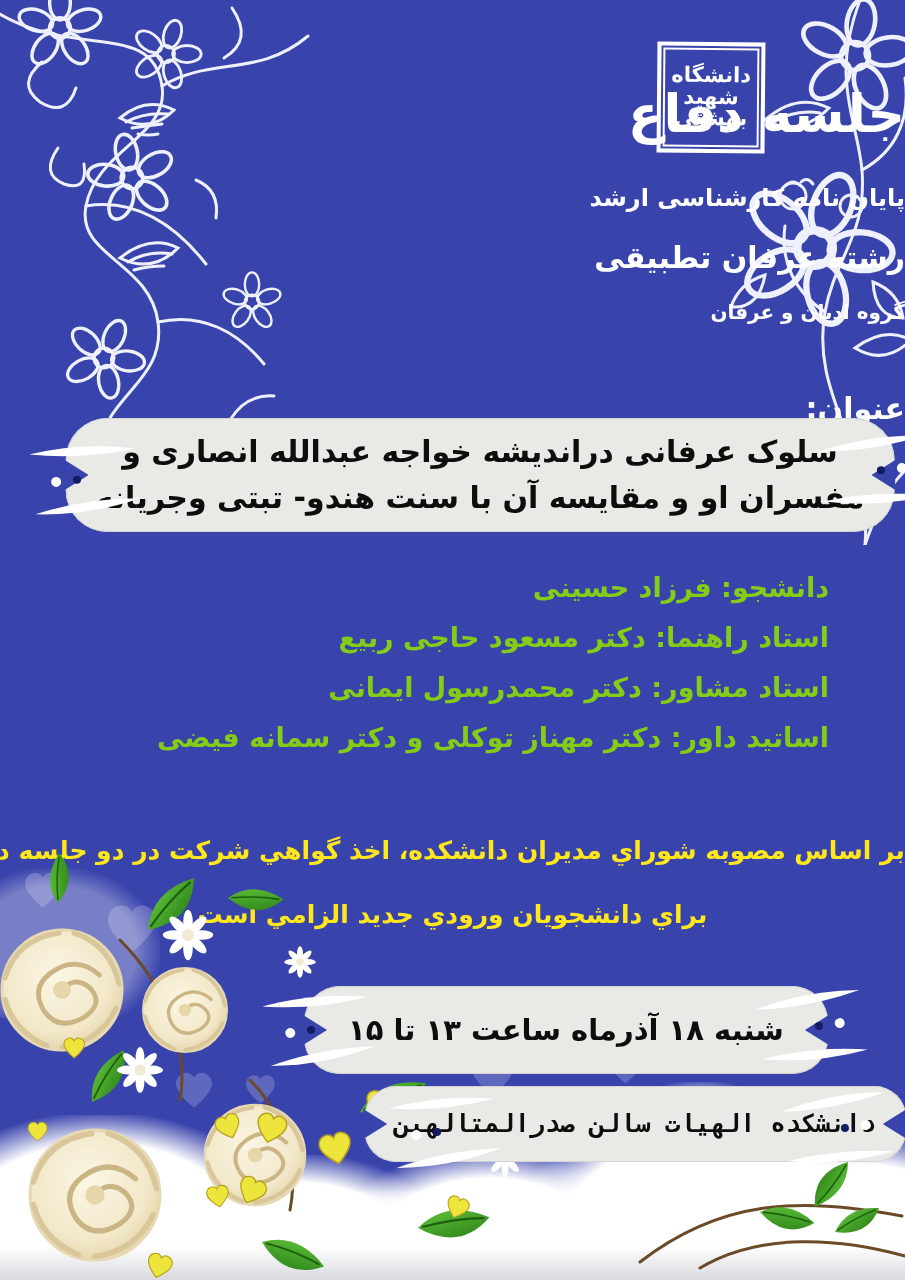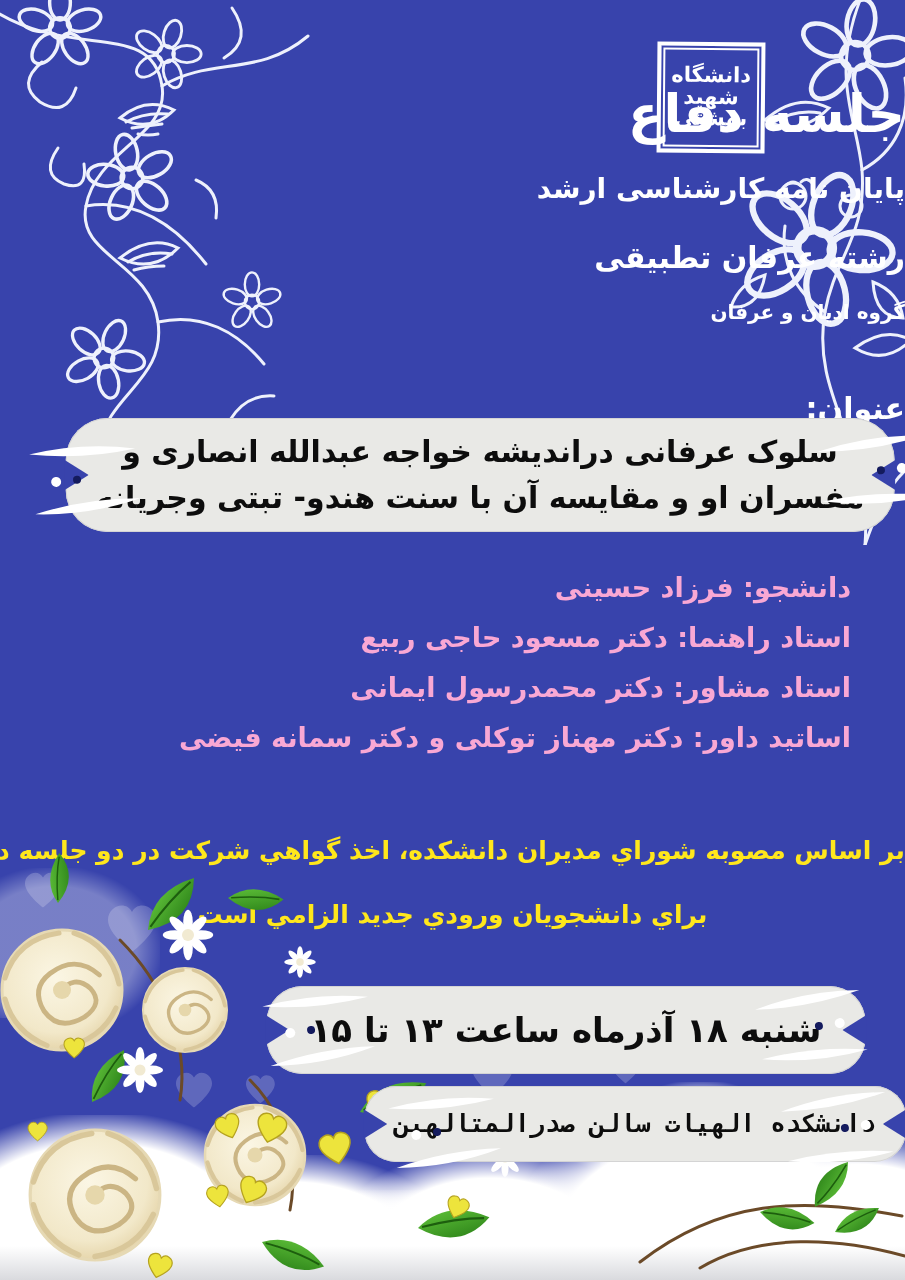--- a/index.html
+++ b/index.html
@@ -6,42 +6,42 @@
   body{width:905px;height:1280px;overflow:hidden;position:relative;
        background:#3843ac;font-family:"DejaVu Sans",sans-serif;}
   .abs{position:absolute;}
   svg{display:block;}
   .decor{position:absolute;pointer-events:none;}
 
   
   .hline{position:absolute;left:0;right:0;color:#ffffff;
          font-weight:bold;white-space:nowrap;}
   .h1{top:84px;font-size:52px;}
-  .h2{top:172px;font-size:28px;}
+  .h2{top:184px;font-size:24px;}
   .h3{top:240px;font-size:30px;}
   .h4{top:300px;font-size:20px;}
   .h5{top:358px;font-size:30px;margin-top:33px;}
 
   
   .cartouche{position:absolute;background:#e9e9e6;color:#0d0d0d;
              display:flex;flex-direction:column;align-items:center;justify-content:center;
              text-align:center;font-weight:bold;width:max-content;
              box-shadow:0 0 0 1px #d4d4d4 inset;}
   .notch{position:absolute;width:24px;height:30px;background:#3843ac;top:50%;}
   .notch.nl{left:-1px;transform:translateY(-50%);clip-path:polygon(0 0,100% 50%,0 100%);}
   .notch.nr{right:-1px;transform:translateY(-50%);clip-path:polygon(100% 0,0 50%,100% 100%);}
   .title-box{top:418px;left:480px;transform:translateX(-50%);height:114px;
              border-radius:42px;font-size:30px;line-height:1.55;padding:0 30px;max-width:860px;}
   .date-box{top:986px;left:566px;transform:translateX(-50%);height:88px;
-            border-radius:36px;font-size:34px;padding:0 44px;}
+            border-radius:36px;font-size:29px;padding:0 44px;}
   .loc-box{top:1086px;left:635px;transform:translateX(-50%);height:76px;
            border-radius:32px;font-size:25px;padding:0 30px;font-family:Liberation Mono, monospace;}
 
   
-  .people{position:absolute;top:572px;right:54px;text-align:right;color:#f9a8d4;
+  .people{position:absolute;top:572px;right:76px;text-align:right;color:#84cc16;
           font-weight:bold;font-size:27px;}
   .people div{margin-bottom:19px;white-space:nowrap;}
 
   
   .notice{position:absolute;left:0;right:0;text-align:center;color:#ffe71c;
           font-weight:bold;font-size:25px;white-space:nowrap;}
   .n1{top:836px;}
   .n2{top:900px;}
 
   

